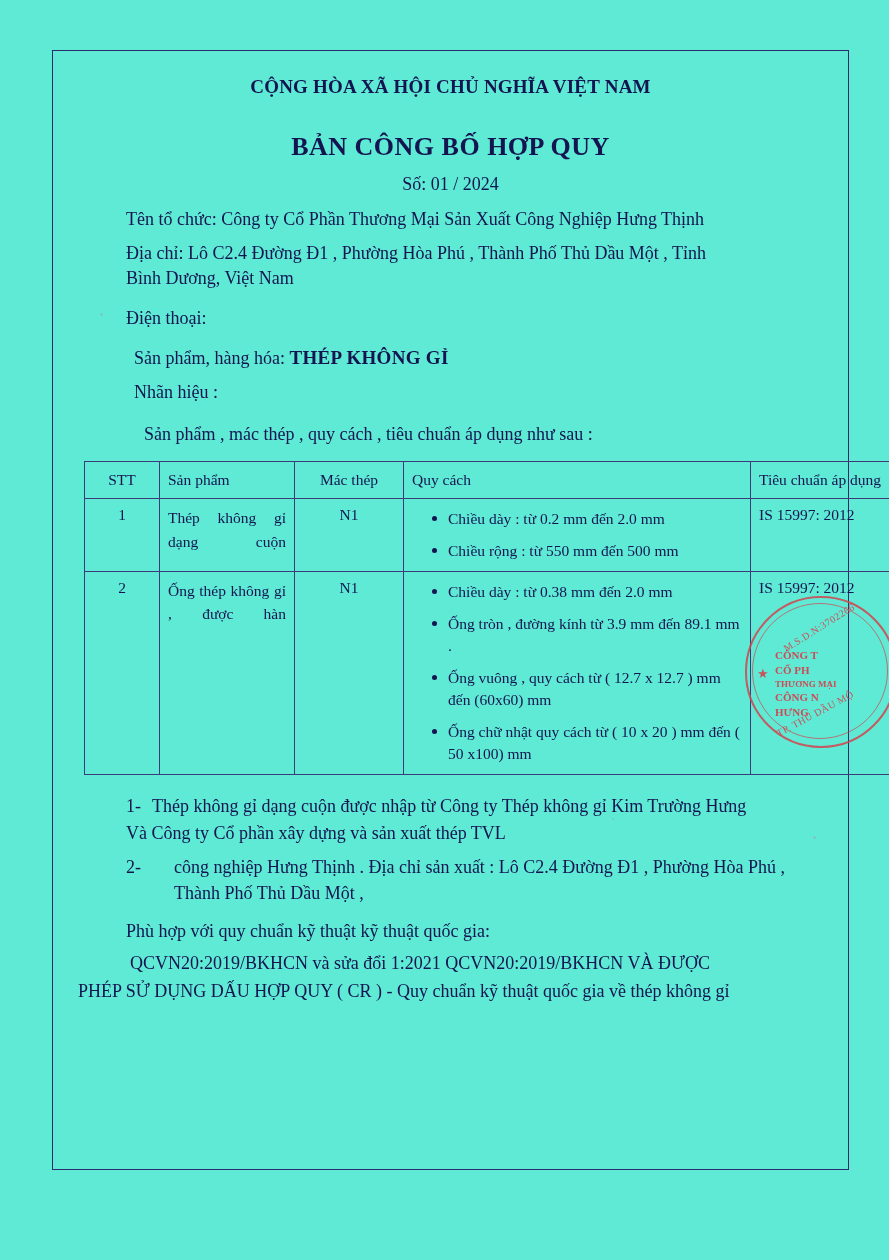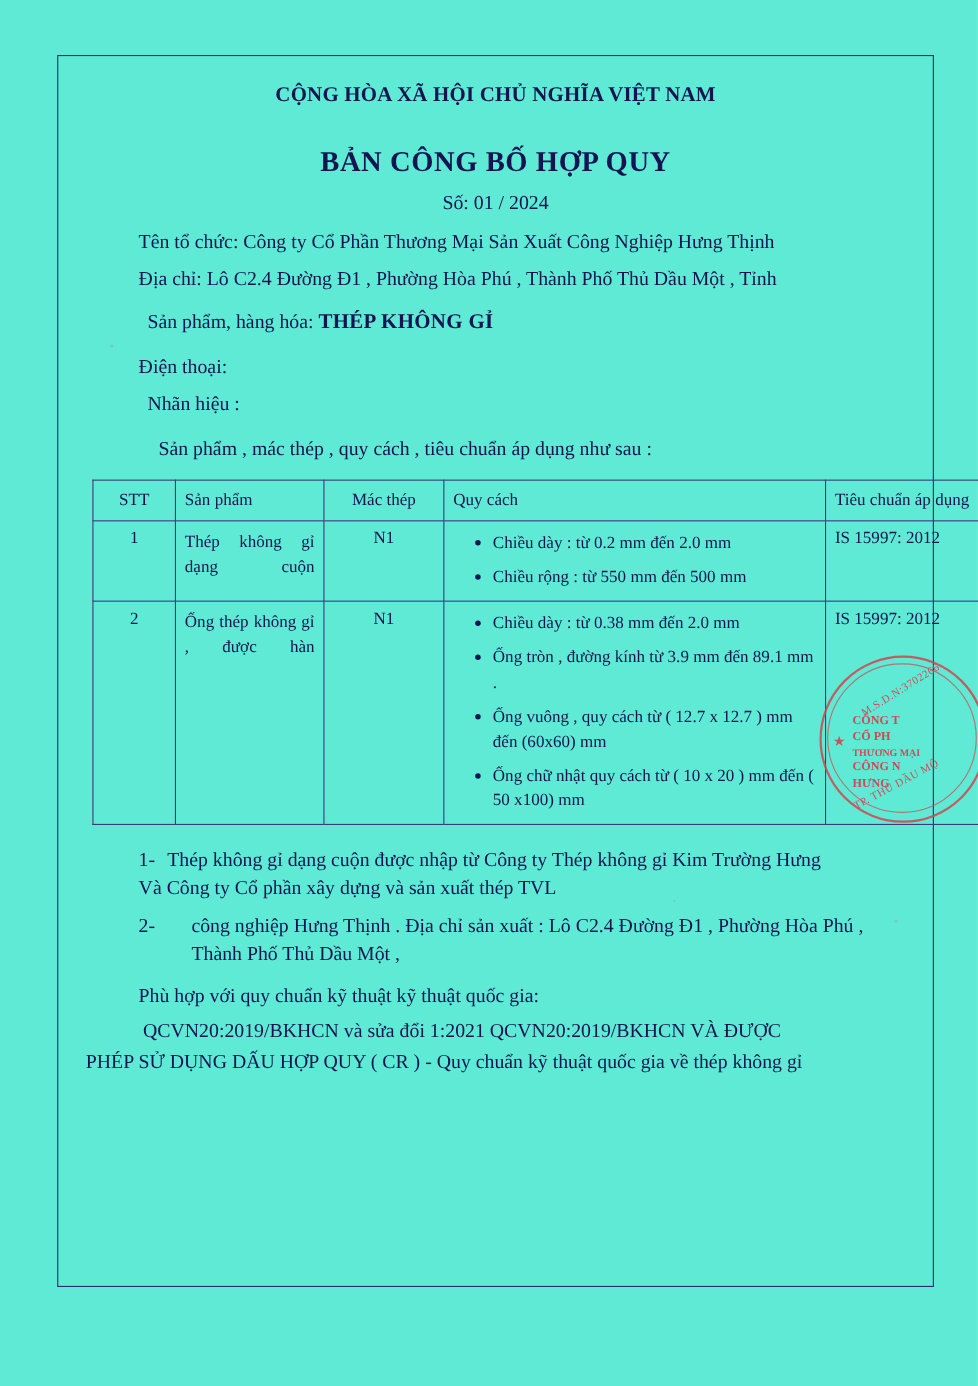--- a/index.html
+++ b/index.html
@@ -250,25 +250,26 @@
 
   <div class="content">
 
     <div class="national-title">CỘNG HÒA XÃ HỘI CHỦ NGHĨA VIỆT NAM</div>
 
     <div class="main-title">BẢN CÔNG BỐ HỢP QUY</div>
     <div class="doc-number">Số: 01 / 2024</div>
 
     <div class="para indent-1">Tên tổ chức: Công ty Cổ Phần Thương Mại Sản Xuất Công Nghiệp Hưng Thịnh</div>
     <div class="para indent-1" style="margin-top:8px;">Địa chỉ: Lô C2.4 Đường Đ1 , Phường Hòa Phú , Thành Phố Thủ Dầu Một , Tỉnh</div>
+    <div class="para" style="margin-top:0px; padding-left:48px;">Bình Dương, Việt Nam</div>
+    <div class="para indent-1" style="margin-top:14px;">Điện thoại:</div>
+
     <div class="para indent-2 product-line" style="margin-top:14px;">
       <span>Sản phẩm, hàng hóa: </span><b>THÉP KHÔNG GỈ</b>
     </div>
-
-    <div class="para indent-1" style="margin-top:14px;">Điện thoại:</div>
     <div class="para indent-2" style="margin-top:8px;">Nhãn hiệu :</div>
     <div class="para indent-3" style="margin-top:16px;">Sản phẩm , mác thép , quy cách , tiêu chuẩn áp dụng như sau :</div>
 
     <table class="spec">
       <thead>
         <tr>
           <th class="col-stt">STT</th>
           <th class="col-sp">Sản phẩm</th>
           <th class="col-mac">Mác thép</th>
           <th class="col-quy">Quy cách</th>

